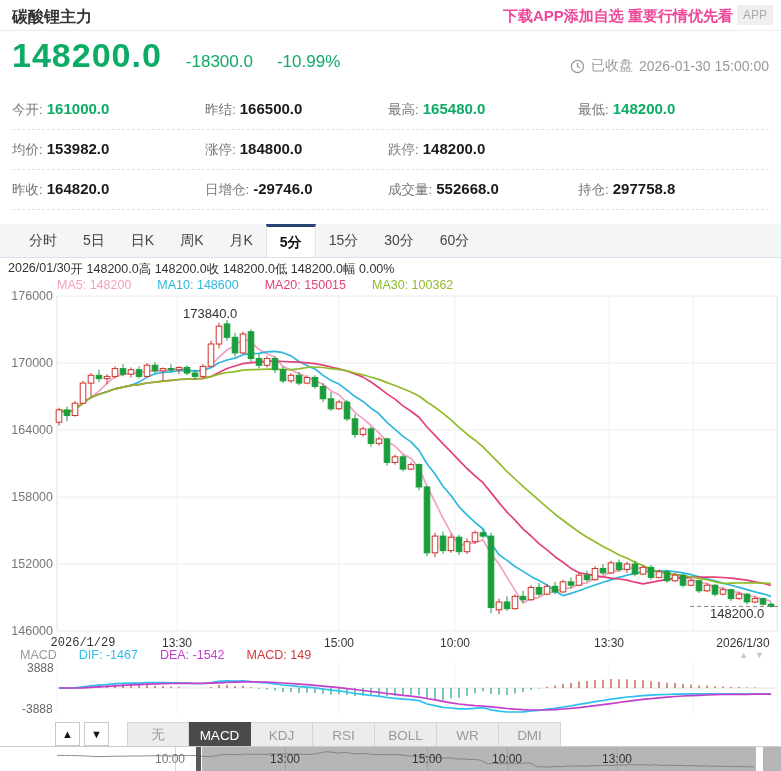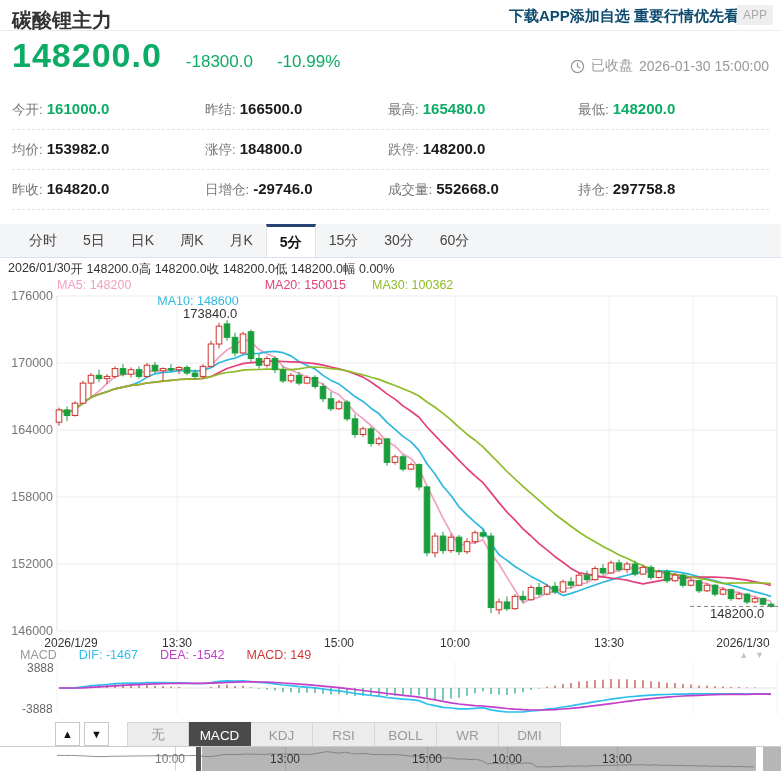--- a/index.html
+++ b/index.html
@@ -1,22 +1,22 @@
 <!DOCTYPE html>
 <html><head>
 <meta charset="utf-8">
 <style>
   * { margin:0; padding:0; box-sizing:border-box; }
   html,body { width:781px; height:771px; overflow:hidden; background:#fff;
     font-family:"Liberation Sans", sans-serif; position:relative; }
 
   
   .hdr { position:absolute; top:0; left:0; width:781px; height:31px; border-bottom:1px solid #ececec; background:#fff; }
-  .hdr-title { position:absolute; left:12px; top:7px; font-size:20px; font-weight:bold; color:#333; }
-  .hdr-promo { position:absolute; right:42px; top:7px; font-size:15px; font-weight:bold; color:#0c4a6e; }
+  .hdr-title { position:absolute; left:12px; top:7px; font-size:16px; font-weight:bold; color:#333; }
+  .hdr-promo { position:absolute; right:48px; top:7px; font-size:15px; font-weight:bold; color:#ec4899; }
   .app-badge { position:absolute; right:8px; top:5px; font-size:12px; color:#aaa; background:#efefef; padding:3px 6px; }
 
   
   .price-row { position:absolute; top:36px; left:12px; display:flex; align-items:baseline; gap:24px; }
   .big-price { font-size:34px; font-weight:bold; color:#0cab66; letter-spacing:1px; }
   .chg { font-size:17px; color:#0cab66; }
   .status { position:absolute; right:12px; top:57px; display:flex; align-items:center; gap:6px; font-size:14px; color:#999; }
 
   
   .stats { position:absolute; top:90px; left:12px; width:757px; }
@@ -127,21 +127,21 @@
 <div class="ohlc" id="ohlc">
     <span>2026/01/30</span>
     <span>开 148200.0</span>
     <span>高 148200.0</span>
     <span>收 148200.0</span>
     <span>低 148200.0</span>
     <span>幅 0.00%</span>
   </div>
 <div class="legend" id="legend">
     <span style="color: rgb(242, 161, 194);">MA5: 148200</span>
-    <span style="color: rgb(47, 184, 221); margin-top: 16px;">MA10: 148600</span>
+    <span style="color: rgb(47, 184, 221);">MA10: 148600</span>
     <span style="color: rgb(226, 65, 123);">MA20: 150015</span>
     <span style="color: rgb(143, 188, 40);">MA30: 100362</span>
   </div>
 
 <svg id="main-chart" width="781" height="352">
     <line x1="57" y1="8" x2="57" y2="343" stroke="#e2e2e2" stroke-width="1"></line>
     <line x1="177" y1="8" x2="177" y2="343" stroke="#f0f0f0" stroke-width="1"></line>
     <line x1="339" y1="8" x2="339" y2="343" stroke="#f0f0f0" stroke-width="1"></line>
     <line x1="455" y1="8" x2="455" y2="343" stroke="#f0f0f0" stroke-width="1"></line>
     <line x1="609" y1="8" x2="609" y2="343" stroke="#f0f0f0" stroke-width="1"></line>
@@ -341,21 +341,21 @@
     <rect x="752.2" y="310.6166666666667" width="5.6" height="3.349999999999966" fill="#fff" stroke="#d0342c" stroke-width="1"></rect>
     <line x1="763" y1="309.5" x2="763" y2="317.31666666666666" stroke="#1a9e3c" stroke-width="1"></line>
     <rect x="760.2" y="310.6166666666667" width="5.6" height="5.583333333333314" fill="#1a9e3c" stroke="#1a9e3c" stroke-width="1"></rect>
     <line x1="771" y1="313.96666666666664" x2="771" y2="319.55" stroke="#1a9e3c" stroke-width="1"></line>
     <rect x="768.2" y="316.2" width="5.6" height="2.2333333333333485" fill="#1a9e3c" stroke="#1a9e3c" stroke-width="1"></rect>
     <text x="183" y="30" font-size="13" fill="#333">173840.0</text>
     <line x1="690" y1="318.43333333333334" x2="779" y2="318.43333333333334" stroke="#888" stroke-width="1" stroke-dasharray="4,3"></line>
     <text x="710" y="330.43333333333334" font-size="13" fill="#333">148200.0</text>
   </svg>
 <div class="xlabels" id="xlabels">
-    <span style="left: 71px;">2026/1/29</span>
+    <span style="left: 83px; font-family: Liberation Mono, monospace;">2026/1/29</span>
     <span style="left: 177px;">13:30</span>
     <span style="left: 339px;">15:00</span>
     <span style="left: 455px;">10:00</span>
     <span style="left: 609px;">13:30</span>
     <span style="left: 743px;">2026/1/30</span>
   </div>
 
 <div class="macd-hdr" id="macd-hdr">
     <span style="color: rgb(153, 153, 153);">MACD</span>
     <span style="color: rgb(43, 192, 238);">DIF: -1467</span>

